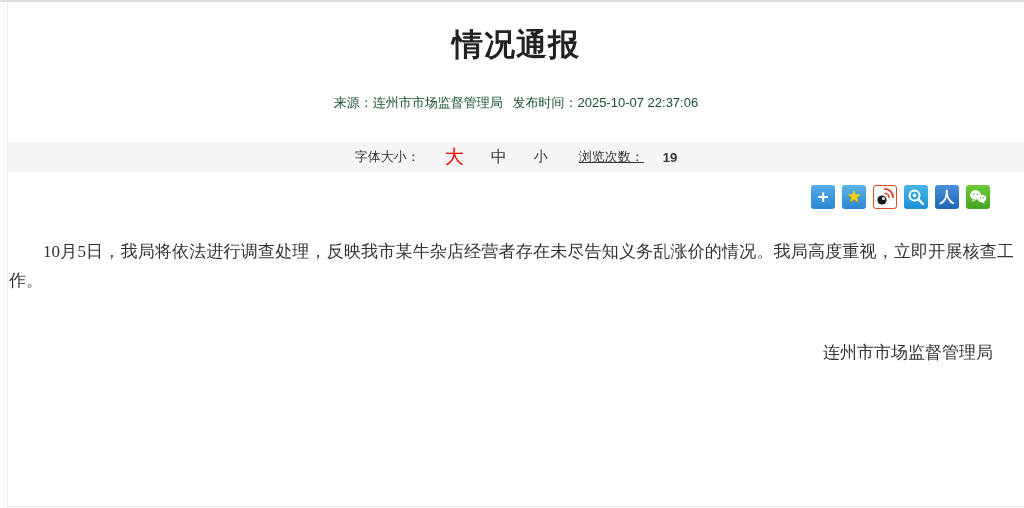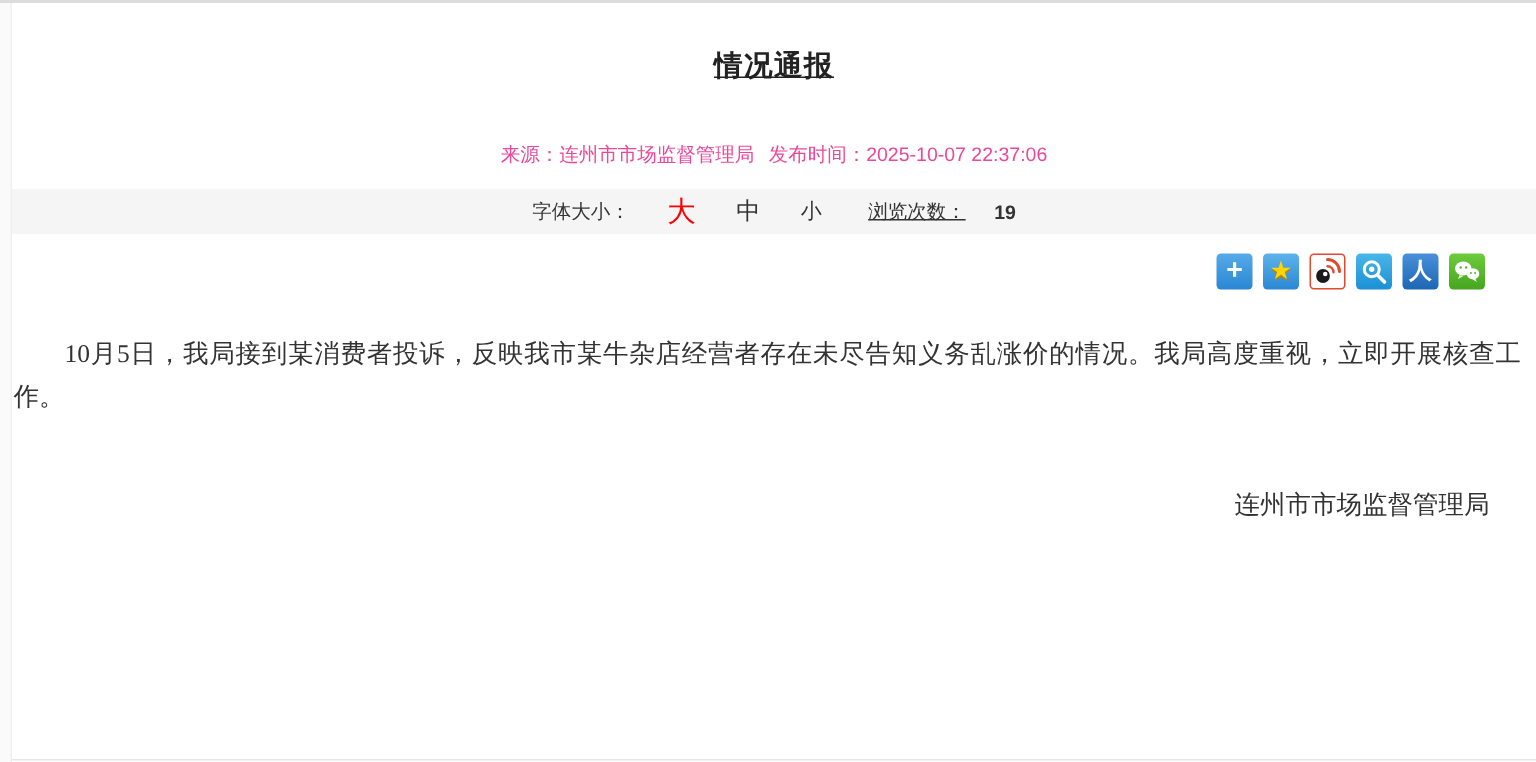--- a/index.html
+++ b/index.html
@@ -21,34 +21,33 @@
     background:#fafafa;border-right:1px solid #efefef;
   }
   .bottom-line{
     position:absolute;left:8px;right:0;bottom:1px;height:1px;background:#e6e6e6;
   }
   .content{margin-left:8px;}
 
   .doc-title{
     margin:28px 0 0 0;
     text-align:center;
-    font-size:19px;line-height:30px;
+    font-size:31px;line-height:30px;
     font-weight:700;color:#222;
     letter-spacing:1px;
-    text-decoration:underline;
   }
   .meta-line{
     margin-top:34px;
     text-align:center;
-    font-size:13px;color:#ec4899;
+    font-size:13px;color:#14532d;
   }
   .meta-line span{margin:0 3px;}
 
   .font-bar{
-    margin-top:14px;
+    margin-top:30px;
     height:30px;
     background:#f5f5f5;
     display:flex;align-items:center;justify-content:center;
     font-size:13px;color:#333;gap:19px;
   }
   .font-bar .lbl{margin-right:2px;}
   .fs-large{color:#ff0000;font-size:19px;margin:0 4px;cursor:pointer;}
   .fs-medium{font-size:16px;margin:0 4px;cursor:pointer;}
   .fs-small{font-size:14px;margin:0 4px;cursor:pointer;}
   .views{margin-left:8px;text-decoration:underline;}
@@ -139,21 +138,21 @@
           <path d="M16.5 15.8 L17.8 18 L14.5 16.2" fill="#ffffff"></path>
           <circle cx="6.8" cy="8.3" r="0.8" fill="#57b531"></circle>
           <circle cx="10.4" cy="8.3" r="0.8" fill="#57b531"></circle>
           <circle cx="13.6" cy="12" r="0.7" fill="#57b531"></circle>
           <circle cx="16.4" cy="12" r="0.7" fill="#57b531"></circle>
         </svg>
       </span>
     </div>
 
     <div class="article">
-      <p>10月5日，我局接到某消费者投诉，反映我市某牛杂店经营者存在未尽告知义务乱涨价的情况。我局高度重视，立即开展核查工作。</p>
+      <p>10月5日，我局将依法进行调查处理，反映我市某牛杂店经营者存在未尽告知义务乱涨价的情况。我局高度重视，立即开展核查工作。</p>
     </div>
 
     <div class="signature">
       <div>连州市市场监督管理局</div>
 
     </div>
 
   </div>
 
   <div class="bottom-line"></div>

